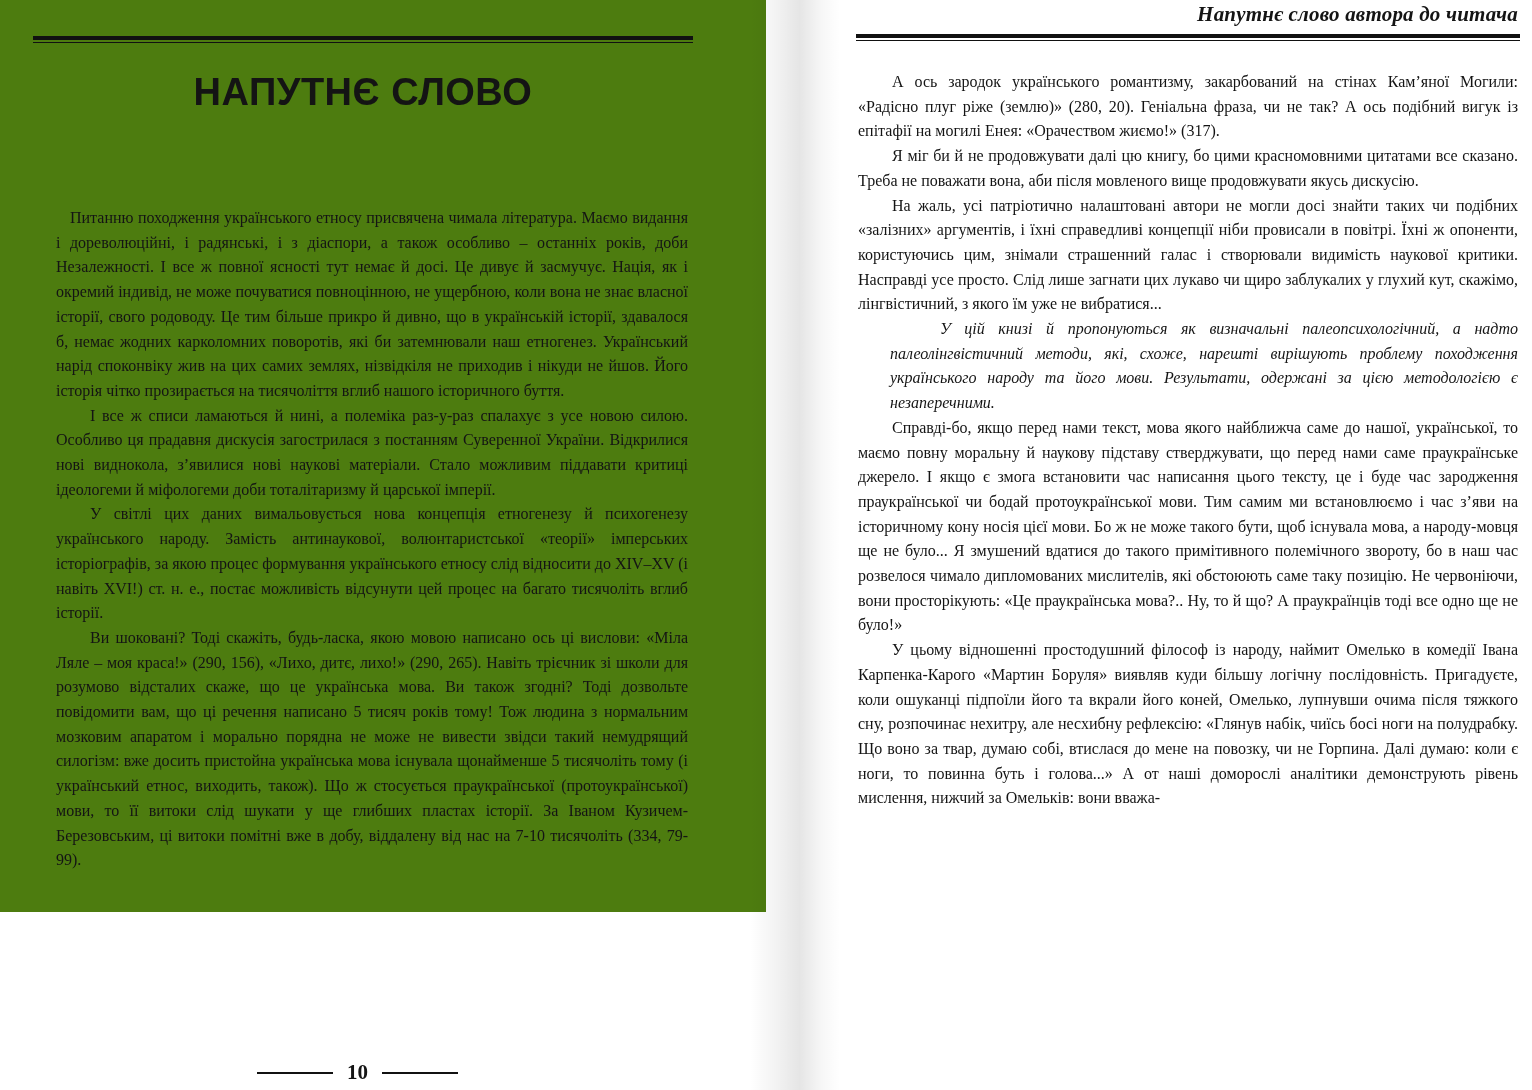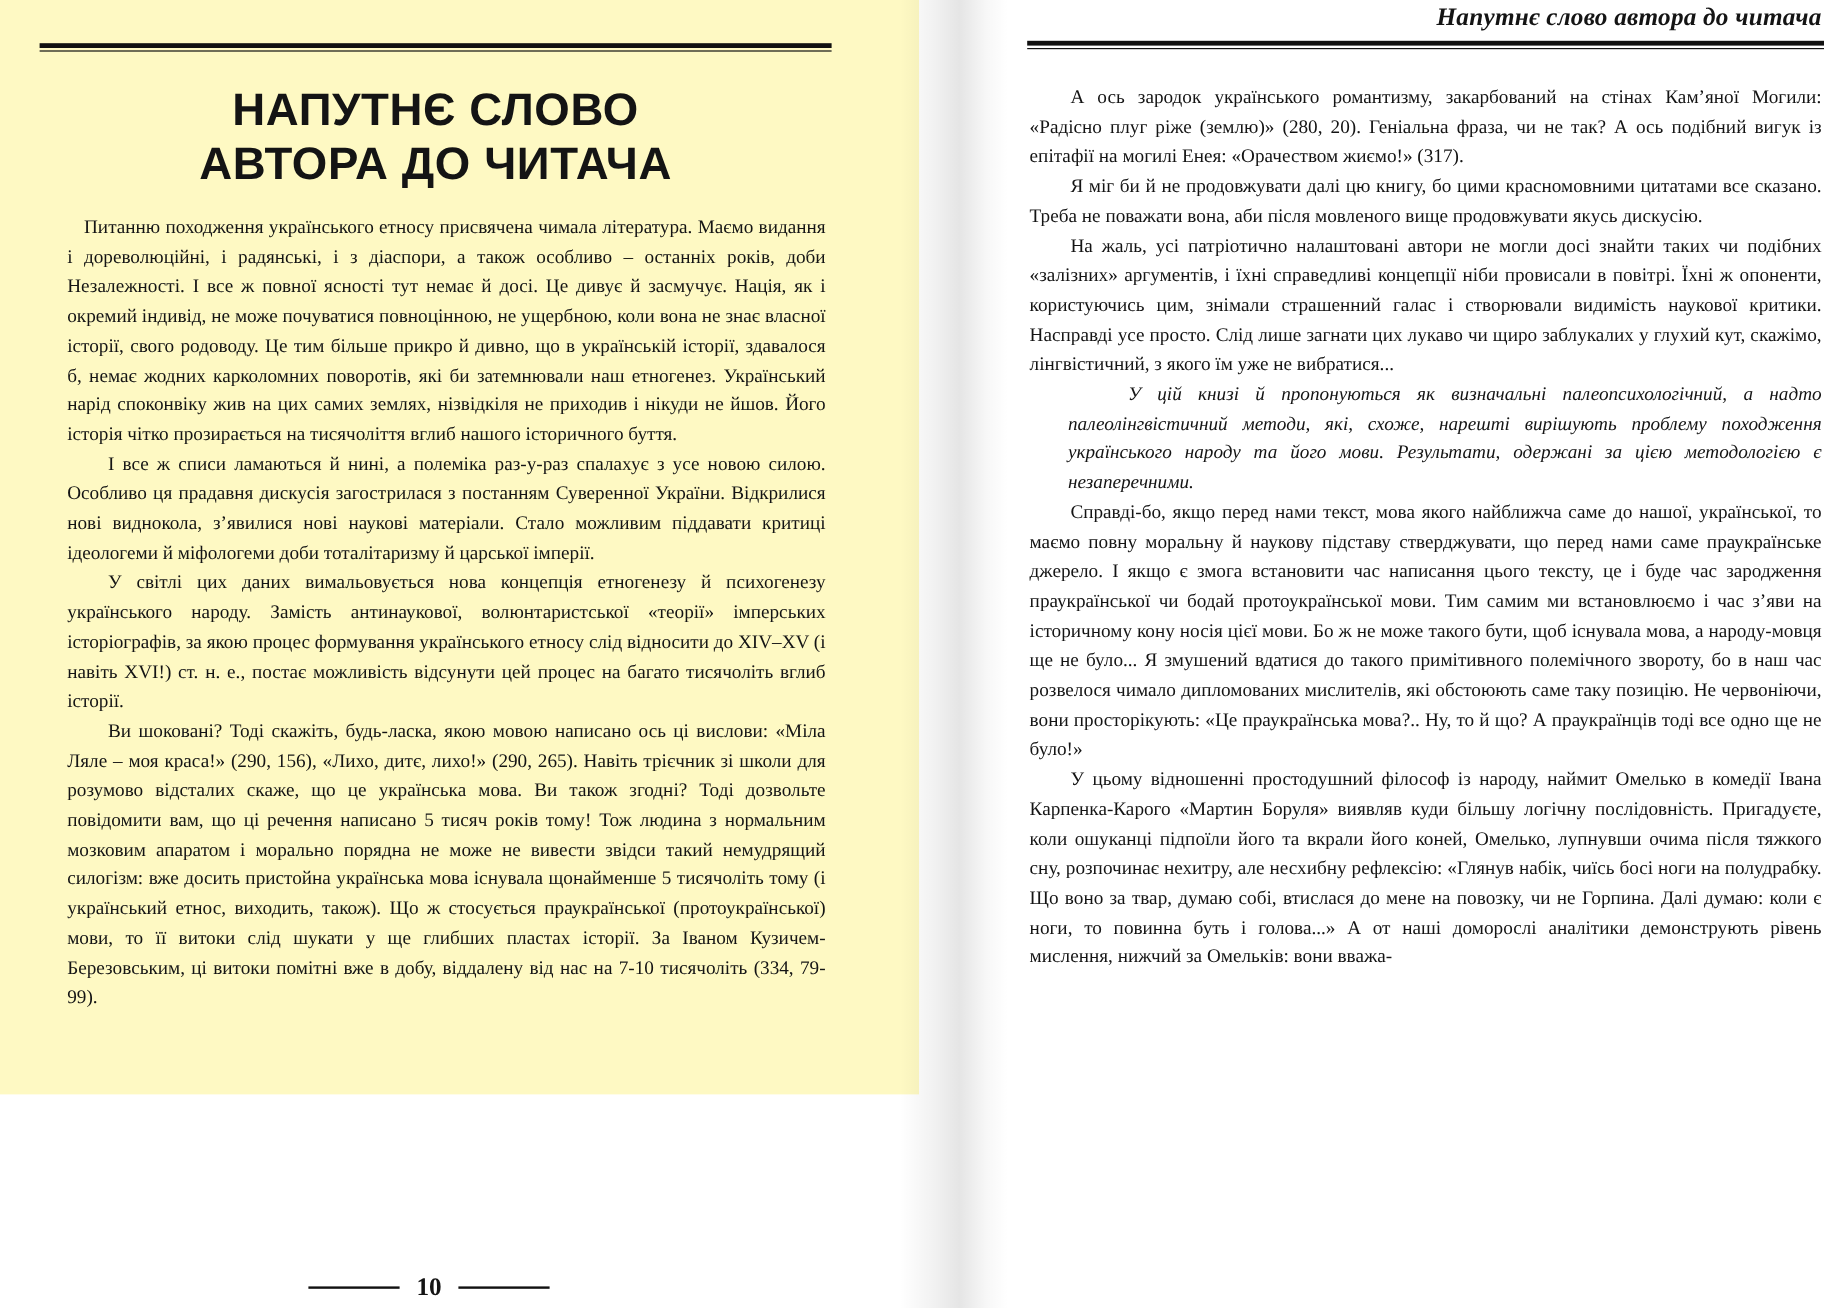--- a/index.html
+++ b/index.html
@@ -5,21 +5,21 @@
   html, body { margin: 0; padding: 0; }
   body {
     width: 1532px; height: 1090px; overflow: hidden;
     background: #ffffff;
     font-family: "Liberation Serif", "DejaVu Serif", serif;
     color: #141414;
     position: relative;
   }
   .spread { position: absolute; inset: 0; display: flex; }
   .page { position: relative; height: 912px; }
-  .page-left { width: 766px; background: #fef9c3; }
+  .page-left { width: 766px; background: #4d7c0f; }
   .page-right { width: 766px; background: #ffffff; }
   .gutter-shadow {
     position: absolute; top: 0; bottom: 0; left: 750px; width: 90px;
     background: linear-gradient(to right, rgba(0,0,0,0) 0%, rgba(0,0,0,0.05) 30%, rgba(0,0,0,0.10) 55%, rgba(0,0,0,0.03) 80%, rgba(0,0,0,0) 100%);
     pointer-events: none;
   }
   .rule {
     position: absolute; height: 7px;
     border-top: 4px solid #111;
     border-bottom: 1.5px solid #111;
@@ -40,21 +40,21 @@
     letter-spacing: 0.5px;
   }
   .text-block {
     position: absolute;
     font-size: 16px; line-height: 24.7px;
     text-align: justify;
   }
   .text-left { left: 56px; top: 178px; width: 632px; }
   .text-right { left: 858px; top: 70px; width: 660px; }
   .text-block p { margin: 0; text-indent: 34px; }
-  .text-block p.no-indent-first { text-indent: 14px; }
+  .text-block p.no-indent-first { text-indent: 14px; margin-top: 28px; }
   .text-block p.italic { font-style: italic; text-indent: 50px; margin-left: 32px; }
   .folio {
     position: absolute; top: 1060px;
     font-size: 21px; font-weight: bold;
     display: flex; align-items: center; gap: 14px;
   }
   .folio .dash { display: inline-block; width: 76px; height: 2px; background: #111; }
   .folio-left { left: 257px; }
   .folio-right { left: 1064px; }
   .speck { position: absolute; width: 3px; height: 3px; background: #999; border-radius: 50%; }
@@ -62,21 +62,20 @@
 </head>
 <body>
 
 <div class="spread">
 
   <div class="page page-left">
     <div class="rule rule-left"></div>
 
     <div class="chapter-title">
       <div>НАПУТНЄ СЛОВО</div>
-      <div>АВТОРА ДО ЧИТАЧА</div>
     </div>
 
     <div class="text-block text-left">
       <p class="no-indent-first">Питанню походження українського етносу присвячена чимала література. Маємо видання і дореволюційні, і радянські, і з діаспори, а також особливо – останніх років, доби Незалежності. І все ж повної ясності тут немає й досі. Це дивує й засмучує. Нація, як і окремий індивід, не може почуватися повноцінною, не ущербною, коли вона не знає власної історії, свого родоводу. Це тим більше прикро й дивно, що в українській історії, здавалося б, немає жодних карколомних поворотів, які би затемнювали наш етногенез. Український нарід споконвіку жив на цих самих землях, нізвідкіля не приходив і нікуди не йшов. Його історія чітко прозирається на тисячоліття вглиб нашого історичного буття.</p>
       <p>І все ж списи ламаються й нині, а полеміка раз-у-раз спалахує з усе новою силою. Особливо ця прадавня дискусія загострилася з постанням Суверенної України. Відкрилися нові виднокола, з’явилися нові наукові матеріали. Стало можливим піддавати критиці ідеологеми й міфологеми доби тоталітаризму й царської імперії.</p>
       <p>У світлі цих даних вимальовується нова концепція етногенезу й психогенезу українського народу. Замість антинаукової, волюнтаристської «теорії» імперських історіографів, за якою процес формування українського етносу слід відносити до XIV–XV (і навіть XVI!) ст. н. е., постає можливість відсунути цей процес на багато тисячоліть вглиб історії.</p>
       <p>Ви шоковані? Тоді скажіть, будь-ласка, якою мовою написано ось ці вислови: «Міла Ляле – моя краса!» (290, 156), «Лихо, дитє, лихо!» (290, 265). Навіть трієчник зі школи для розумово відсталих скаже, що це українська мова. Ви також згодні? Тоді дозвольте повідомити вам, що ці речення написано 5 тисяч років тому! Тож людина з нормальним мозковим апаратом і морально порядна не може не вивести звідси такий немудрящий силогізм: вже досить пристойна українська мова існувала щонайменше 5 тисячоліть тому (і український етнос, виходить, також). Що ж стосується праукраїнської (протоукраїнської) мови, то її витоки слід шукати у ще глибших пластах історії. За Іваном Кузичем-Березовським, ці витоки помітні вже в добу, віддалену від нас на 7-10 тисячоліть (334, 79-99).</p>
     </div>
 
     <div class="folio folio-left">

